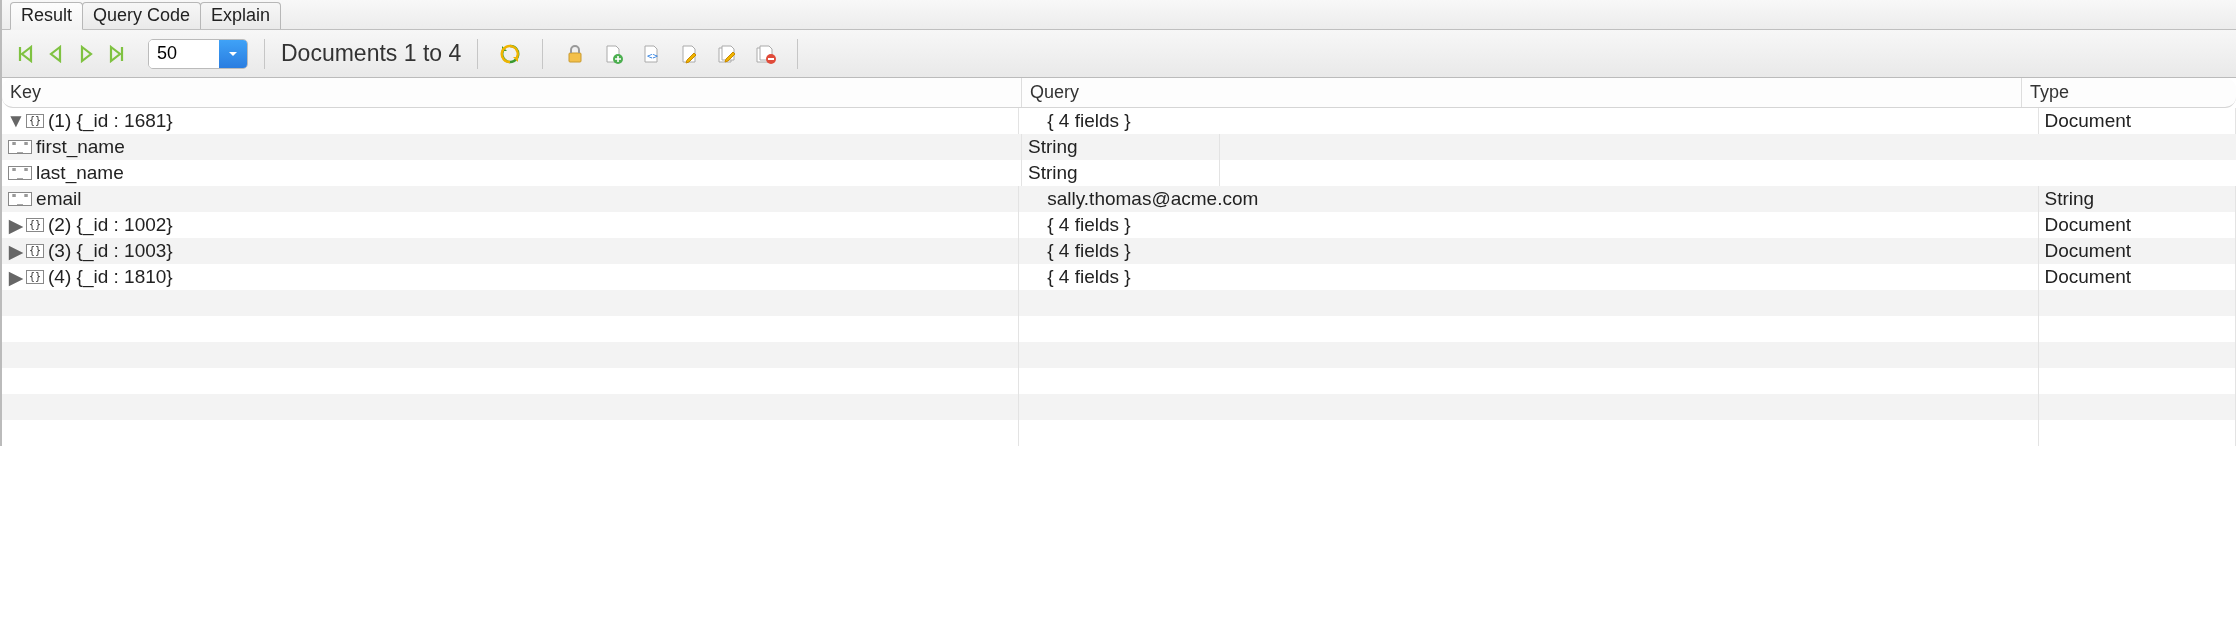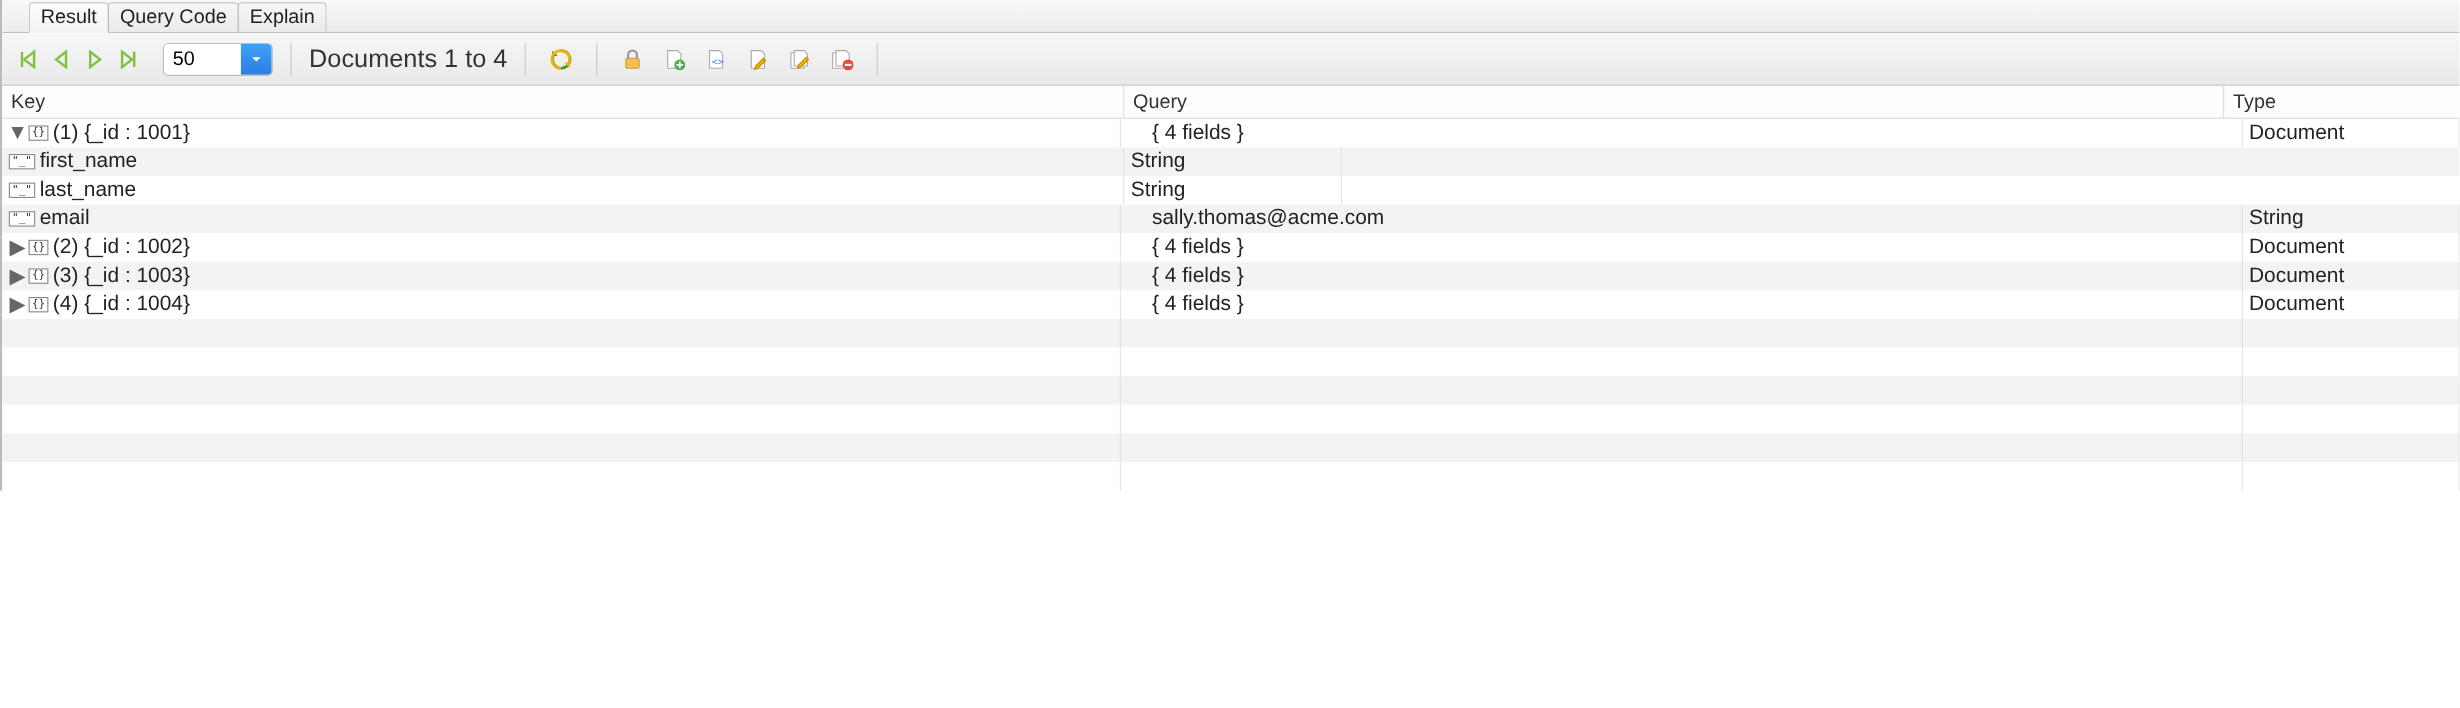--- a/index.html
+++ b/index.html
@@ -12,21 +12,21 @@
     border-left: 2px solid #bbb;
   }
 
   
   .tabs-bar {
     background: linear-gradient(#f8f8f8, #ececec);
     border-bottom: 1px solid #bfbfbf;
     height: 30px;
     display: flex;
     align-items: flex-end;
-    padding-left: 24px;
+    padding-left: 8px;
   }
   .tab {
     background: linear-gradient(#f7f7f7,#eaeaea);
     border: 1px solid #b7b7b7;
     border-bottom: none;
     padding: 2px 10px 3px 10px;
     margin-right: -1px;
     font-size: 18px;
     border-top-left-radius: 4px;
     border-top-right-radius: 4px;
@@ -102,20 +102,21 @@
   
   .grid {
     width: 100%;
   }
   .grid-header {
     display: flex;
     background: #fdfdfd;
     border-bottom: 1px solid #d5d5d5;
     font-size: 18px;
     color: #333;
+    border-radius: 11px;
   }
   .grid-header .col {
     padding: 4px 8px;
     border-right: 1px solid #ddd;
   }
   .col-key   { width: 1020px; }
   .col-value { width: 1000px; }
   .col-type  { width: 198px; border-right: none !important; }
 
   .grid-body .row {
@@ -273,21 +274,21 @@
     <div class="col col-key">Key</div>
     <div class="col col-value">Query</div>
     <div class="col col-type">Type</div>
   </div>
   <div class="grid-body" id="grid-body">
 
   <div class="row">
         <div class="cell key indent-0">
           <span class="expander">▼</span>
           <span class="type-icon">{}</span>
-          <span>(1) {_id : 1001}</span>
+          <span>(1) {_id : 1681}</span>
         </div>
         <div class="cell value">
           <span>{ 4 fields }</span>
         </div>
         <div class="cell type">
           <span>Document</span>
         </div>
       </div>
       <div class="row">
         <div class="cell key indent-1">
@@ -342,21 +343,21 @@
           <span>{ 4 fields }</span>
         </div>
         <div class="cell type">
           <span>Document</span>
         </div>
       </div>
       <div class="row">
         <div class="cell key indent-0">
           <span class="expander">▶</span>
           <span class="type-icon">{}</span>
-          <span>(4) {_id : 1004}</span>
+          <span>(4) {_id : 1810}</span>
         </div>
         <div class="cell value">
           <span>{ 4 fields }</span>
         </div>
         <div class="cell type">
           <span>Document</span>
         </div>
       </div>
       <div class="row">
         <div class="cell key indent-0">

